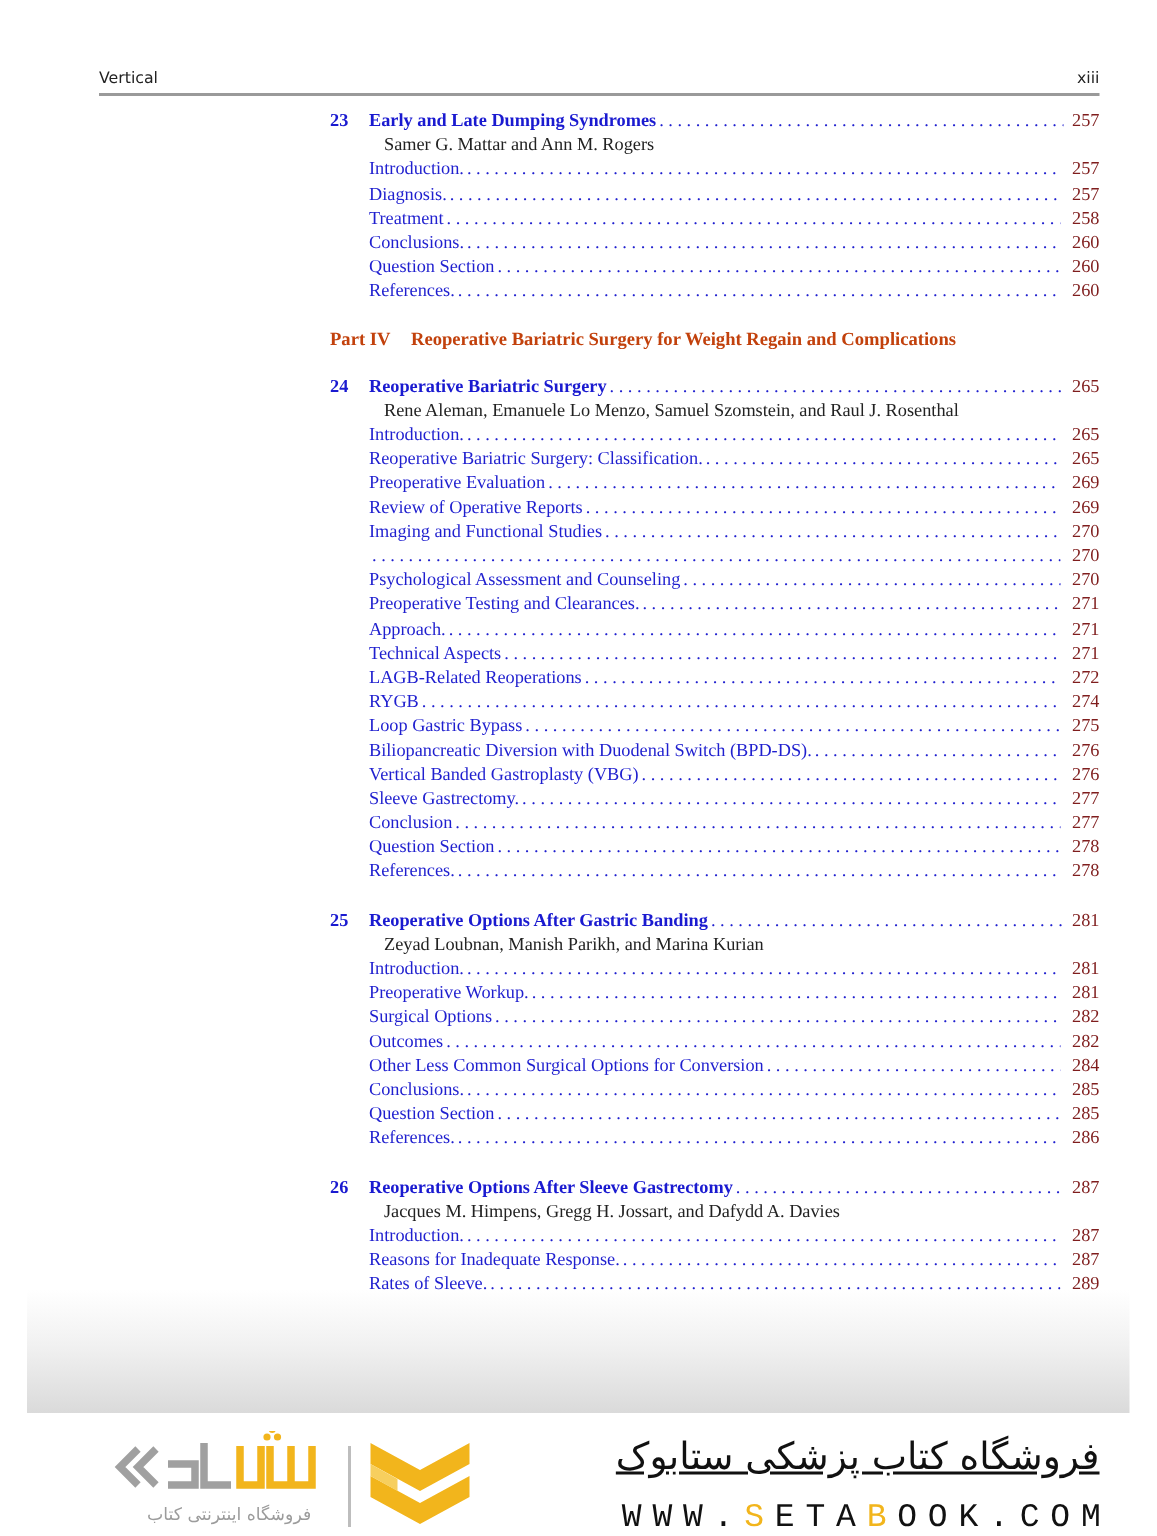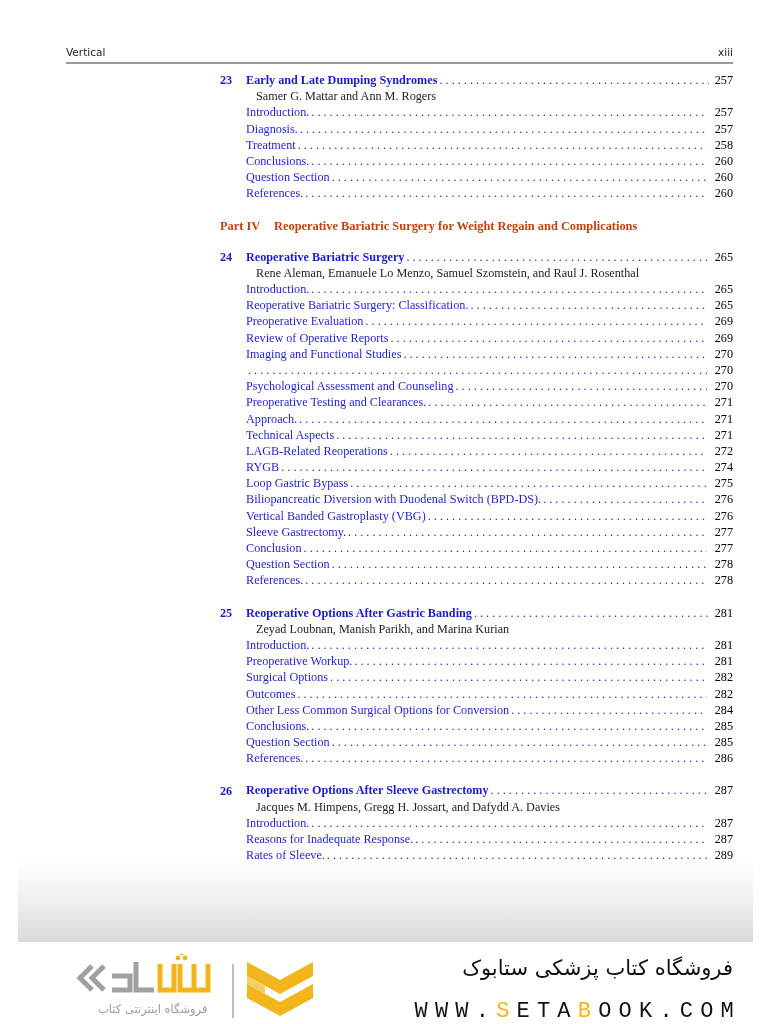--- a/index.html
+++ b/index.html
@@ -22,33 +22,33 @@
     position: absolute; left: 220px; top: 72px; width: 513px;
     font-size: 12.2px; line-height: 16.2px;
   }
   .chapter { position: relative; margin-bottom: 16px; }
   .ch-head { position: relative; height: 16.2px; }
   .ch-num {
     position: absolute; left: 0; top: 0; color: #1a1ad0; font-weight: bold;
   }
   .entry-row {
     position: relative; height: 16.2px; margin-left: 26px;
-    display: flex; align-items: flex-end; white-space: nowrap; overflow: hidden;
+    display: flex; align-items: center; white-space: nowrap; overflow: hidden;
   }
   .entry-row .title { color: #1f1fcf; flex: 0 0 auto; }
   .entry-row.bold .title { font-weight: bold; color: #1a1ad0; }
   .entry-row .leader {
     flex: 1 1 auto; overflow: hidden; color: #1f1fcf; letter-spacing: 3.3px;
     margin: 0 2px;
   }
   .entry-row .leader::before {
     content: ". . . . . . . . . . . . . . . . . . . . . . . . . . . . . . . . . . . . . . . . . . . . . . . . . . . . . . . . . . . . . . . . . . . . . . . . . . . . . . . .";
     letter-spacing: 0;
   }
-  .entry-row .page { color: #000000; flex: 0 0 auto; width: 24px; text-align: right; }
+  .entry-row .page { color: #7f1d1d; flex: 0 0 auto; width: 24px; text-align: right; }
   .entry-row.bold .page { width: 22px; }
   .authors {
     margin-left: 36px; height: 16.2px; color: #222; white-space: nowrap;
   }
   .part-title {
     position: relative; height: 16.2px; margin: 0 0 15px 0;
     font-weight: bold; color: #c2410c; white-space: nowrap; font-size: 12.4px;
   }
   .part-title .part-label { display: inline-block; width: 54px; }
   .fade-panel {
@@ -62,21 +62,21 @@
   .logo-sep {
     position: absolute; left: 172px; top: 14px; width: 2px; height: 54px; background: #bdbdbd;
   }
   .logo-word { position: absolute; left: 14px; top: 4px; }
   .logo-sub {
     position: absolute; left: 38px; top: 52px; font-family: "DejaVu Sans", sans-serif;
     font-size: 11.5px; color: #9c9c9c; direction: rtl; white-space: nowrap;
   }
   .shop-fa {
     position: absolute; right: 38px; top: 14px; font-family: "DejaVu Sans", sans-serif;
-    font-size: 21px; color: #111; direction: rtl; white-space: nowrap;
+    font-size: 25px; color: #111; direction: rtl; white-space: nowrap; text-decoration: underline;
   }
   .shop-url {
     position: absolute; right: 30px; top: 57px; font-family: Liberation Mono, monospace;
     font-size: 22px; letter-spacing: 7.2px; color: #111; white-space: nowrap;
   }
   .shop-url .hl { color: #f2b51c; }
 </style>
 </head>
 <body>
 

